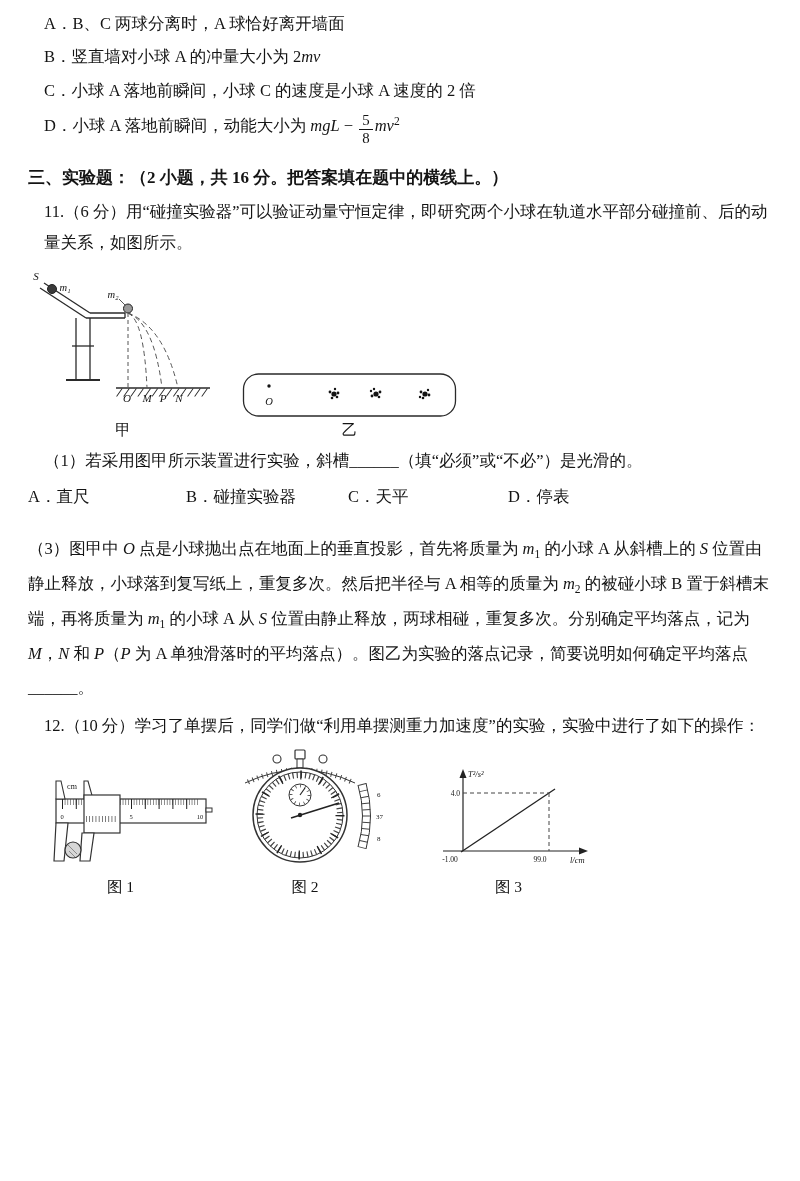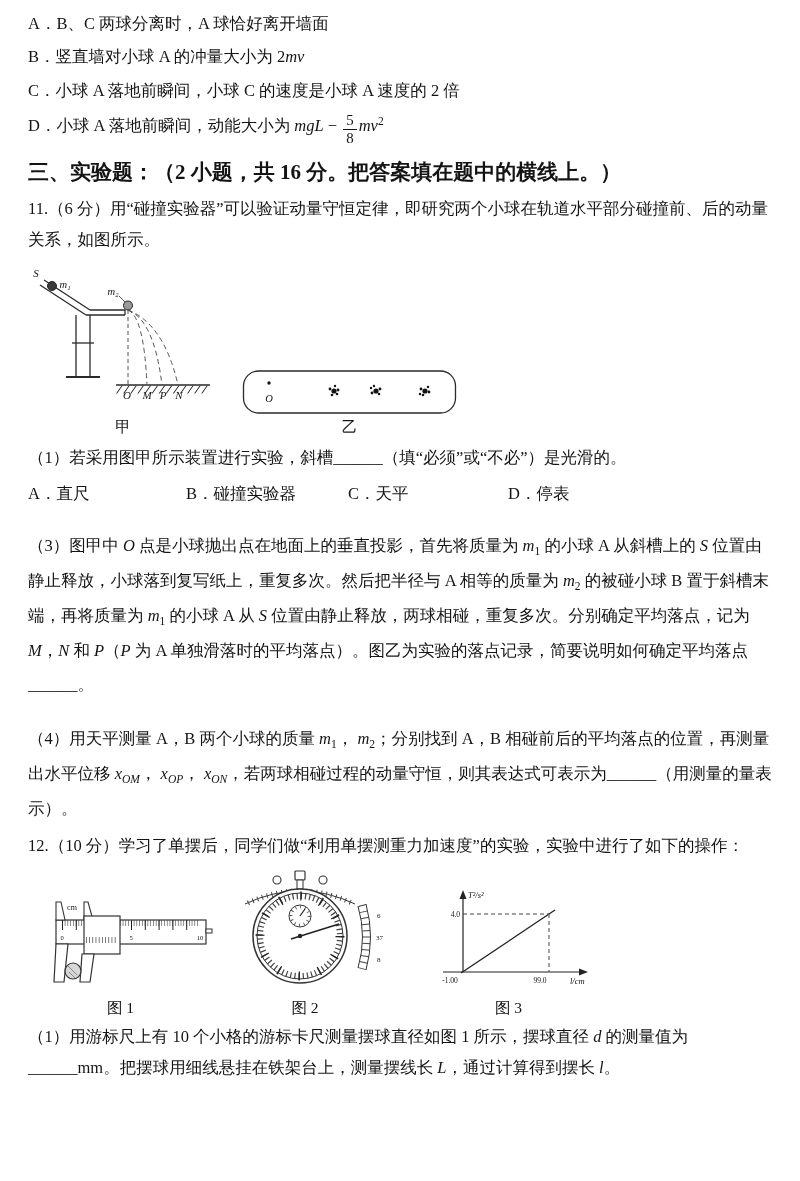--- a/index.html
+++ b/index.html
@@ -3,24 +3,24 @@
 <meta charset="utf-8">
 <style>
   * { margin:0; padding:0; box-sizing:border-box; }
   html,body { background:#ffffff; }
   body {
     width:800px; height:1181px; overflow:hidden;
     font-family:"Liberation Serif","DejaVu Serif",serif;
     font-size:16.5px; color:#141414;
   }
   .page { padding:8px 26px 10px 28px; }
-  .line { line-height:1.85; margin:0 0 4px 0; }
+  .line { line-height:1.85; margin:0 0 4px 16px; }
   .opts .line { line-height:1.9; margin-bottom:2px; }
   .opt-d { margin-top:4px; margin-bottom:6px; }
-  .section-title { font-weight:bold; font-size:21px; margin:12px 0 8px; }
+  .section-title { font-weight:bold; font-size:17px; margin:20px 0 8px; }
   .spread { line-height:2.05; margin:20px 0 6px; }
   i { font-style:italic; }
   sub { font-size:0.7em; }
   sup { font-size:0.7em; }
   .frac { display:inline-block; vertical-align:-0.78em; text-align:center;
           line-height:1.12; font-size:0.9em; margin:0 2px; }
   .frac .fn { display:block; padding:0 3px; border-bottom:1.2px solid #141414; }
   .frac .fd { display:block; padding:0 3px; }
   .tools { display:flex; margin:2px 0 18px; line-height:1.9; }
   .tools .t1 { width:158px; } .tools .t2 { width:162px; } .tools .t3 { width:160px; }
@@ -134,21 +134,20 @@
   <p class="line">（1）若采用图甲所示装置进行实验，斜槽______（填“必须”或“不必”）是光滑的。</p>
 
   <div class="tools">
     <span class="t1">A．直尺</span>
     <span class="t2">B．碰撞实验器</span>
     <span class="t3">C．天平</span>
     <span class="t4">D．停表</span>
   </div>
 
   <p class="line spread">（3）图甲中 <i>O</i> 点是小球抛出点在地面上的垂直投影，首先将质量为 <i>m</i><sub>1</sub> 的小球 A 从斜槽上的 <i>S</i> 位置由静止释放，小球落到复写纸上，重复多次。然后把半径与 A 相等的质量为 <i>m</i><sub>2</sub> 的被碰小球 B 置于斜槽末端，再将质量为 <i>m</i><sub>1</sub> 的小球 A 从 <i>S</i> 位置由静止释放，两球相碰，重复多次。分别确定平均落点，记为 <i>M</i>，<i>N</i> 和 <i>P</i>（<i>P</i> 为 A 单独滑落时的平均落点）。图乙为实验的落点记录，简要说明如何确定平均落点______。</p>
-  <p class="line spread">（4）用天平测量 A，B 两个小球的质量 <i>m</i><sub>1</sub>， <i>m</i><sub>2</sub>；分别找到 A，B 相碰前后的平均落点的位置，再测量出水平位移 <i>x</i><sub><i>OM</i></sub>， <i>x</i><sub><i>OP</i></sub>， <i>x</i><sub><i>ON</i></sub>，若两球相碰过程的动量守恒，则其表达式可表示为______（用测量的量表示）。</p>
 
   <p class="line">12.（10 分）学习了单摆后，同学们做“利用单摆测重力加速度”的实验，实验中进行了如下的操作：</p>
 
   <div class="fig-row fig-row12">
     <figure class="figure">
       <svg width="185" height="100" viewBox="0 0 185 100">
 
         <rect x="28" y="24" width="150" height="24" fill="#fff" stroke="#333" stroke-width="1.2"></rect>
         <line x1="34" y1="27" x2="172" y2="27" stroke="#444" stroke-width="6" stroke-dasharray="0.6 2.16"></line>
         <line x1="34" y1="29" x2="172" y2="29" stroke="#222" stroke-width="10" stroke-dasharray="1 12.8"></line>
@@ -225,15 +224,14 @@
         <text class="it" x="47" y="14" font-size="8.5">T²/s²</text>
         <text x="39" y="33" font-size="7.5" text-anchor="end">4.0</text>
         <text x="29" y="99" font-size="7.5" text-anchor="middle">-1.00</text>
         <text x="119" y="99" font-size="7.5" text-anchor="middle">99.0</text>
         <text class="it" x="149" y="100" font-size="8.5">l/cm</text>
       </svg>
       <figcaption>图 3</figcaption>
     </figure>
   </div>
 
-  <p class="line">（1）用游标尺上有 10 个小格的游标卡尺测量摆球直径如图 1 所示，摆球直径 <i>d</i> 的测量值为______mm。把摆球用细线悬挂在铁架台上，测量摆线长 <i>L</i>，通过计算得到摆长 <i>l</i>。</p>
 
 </div>
 
 </body></html>

